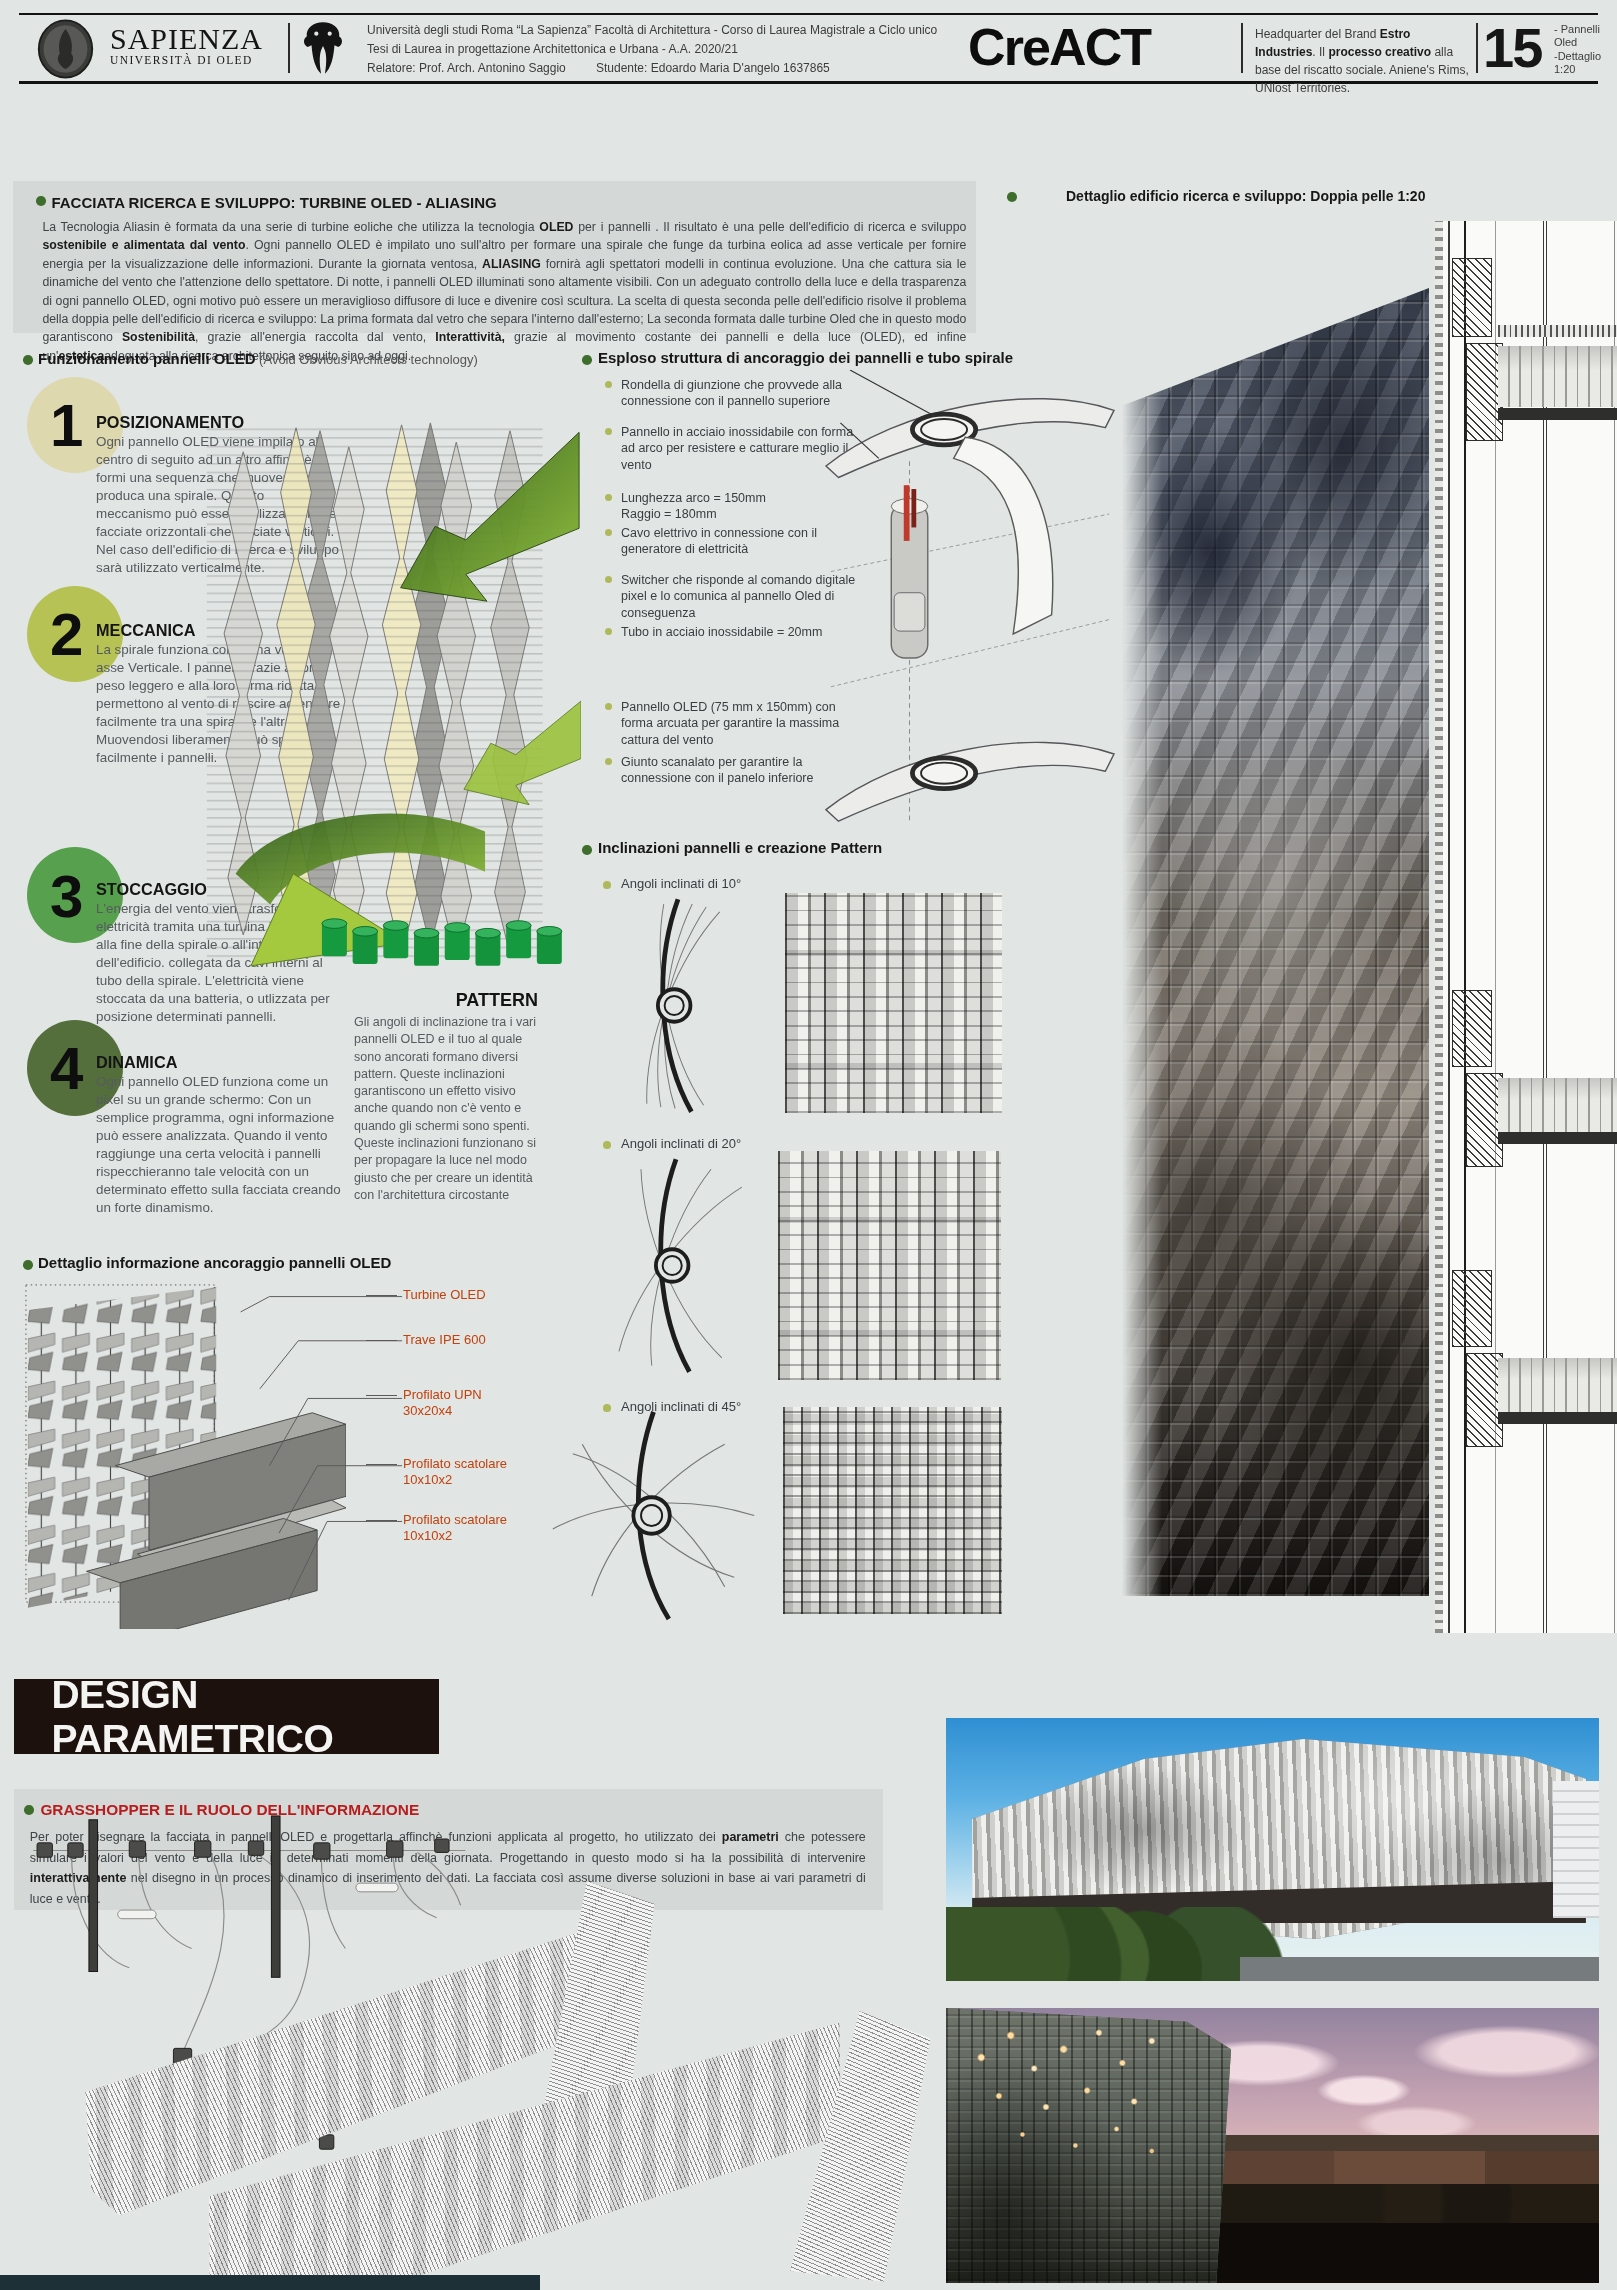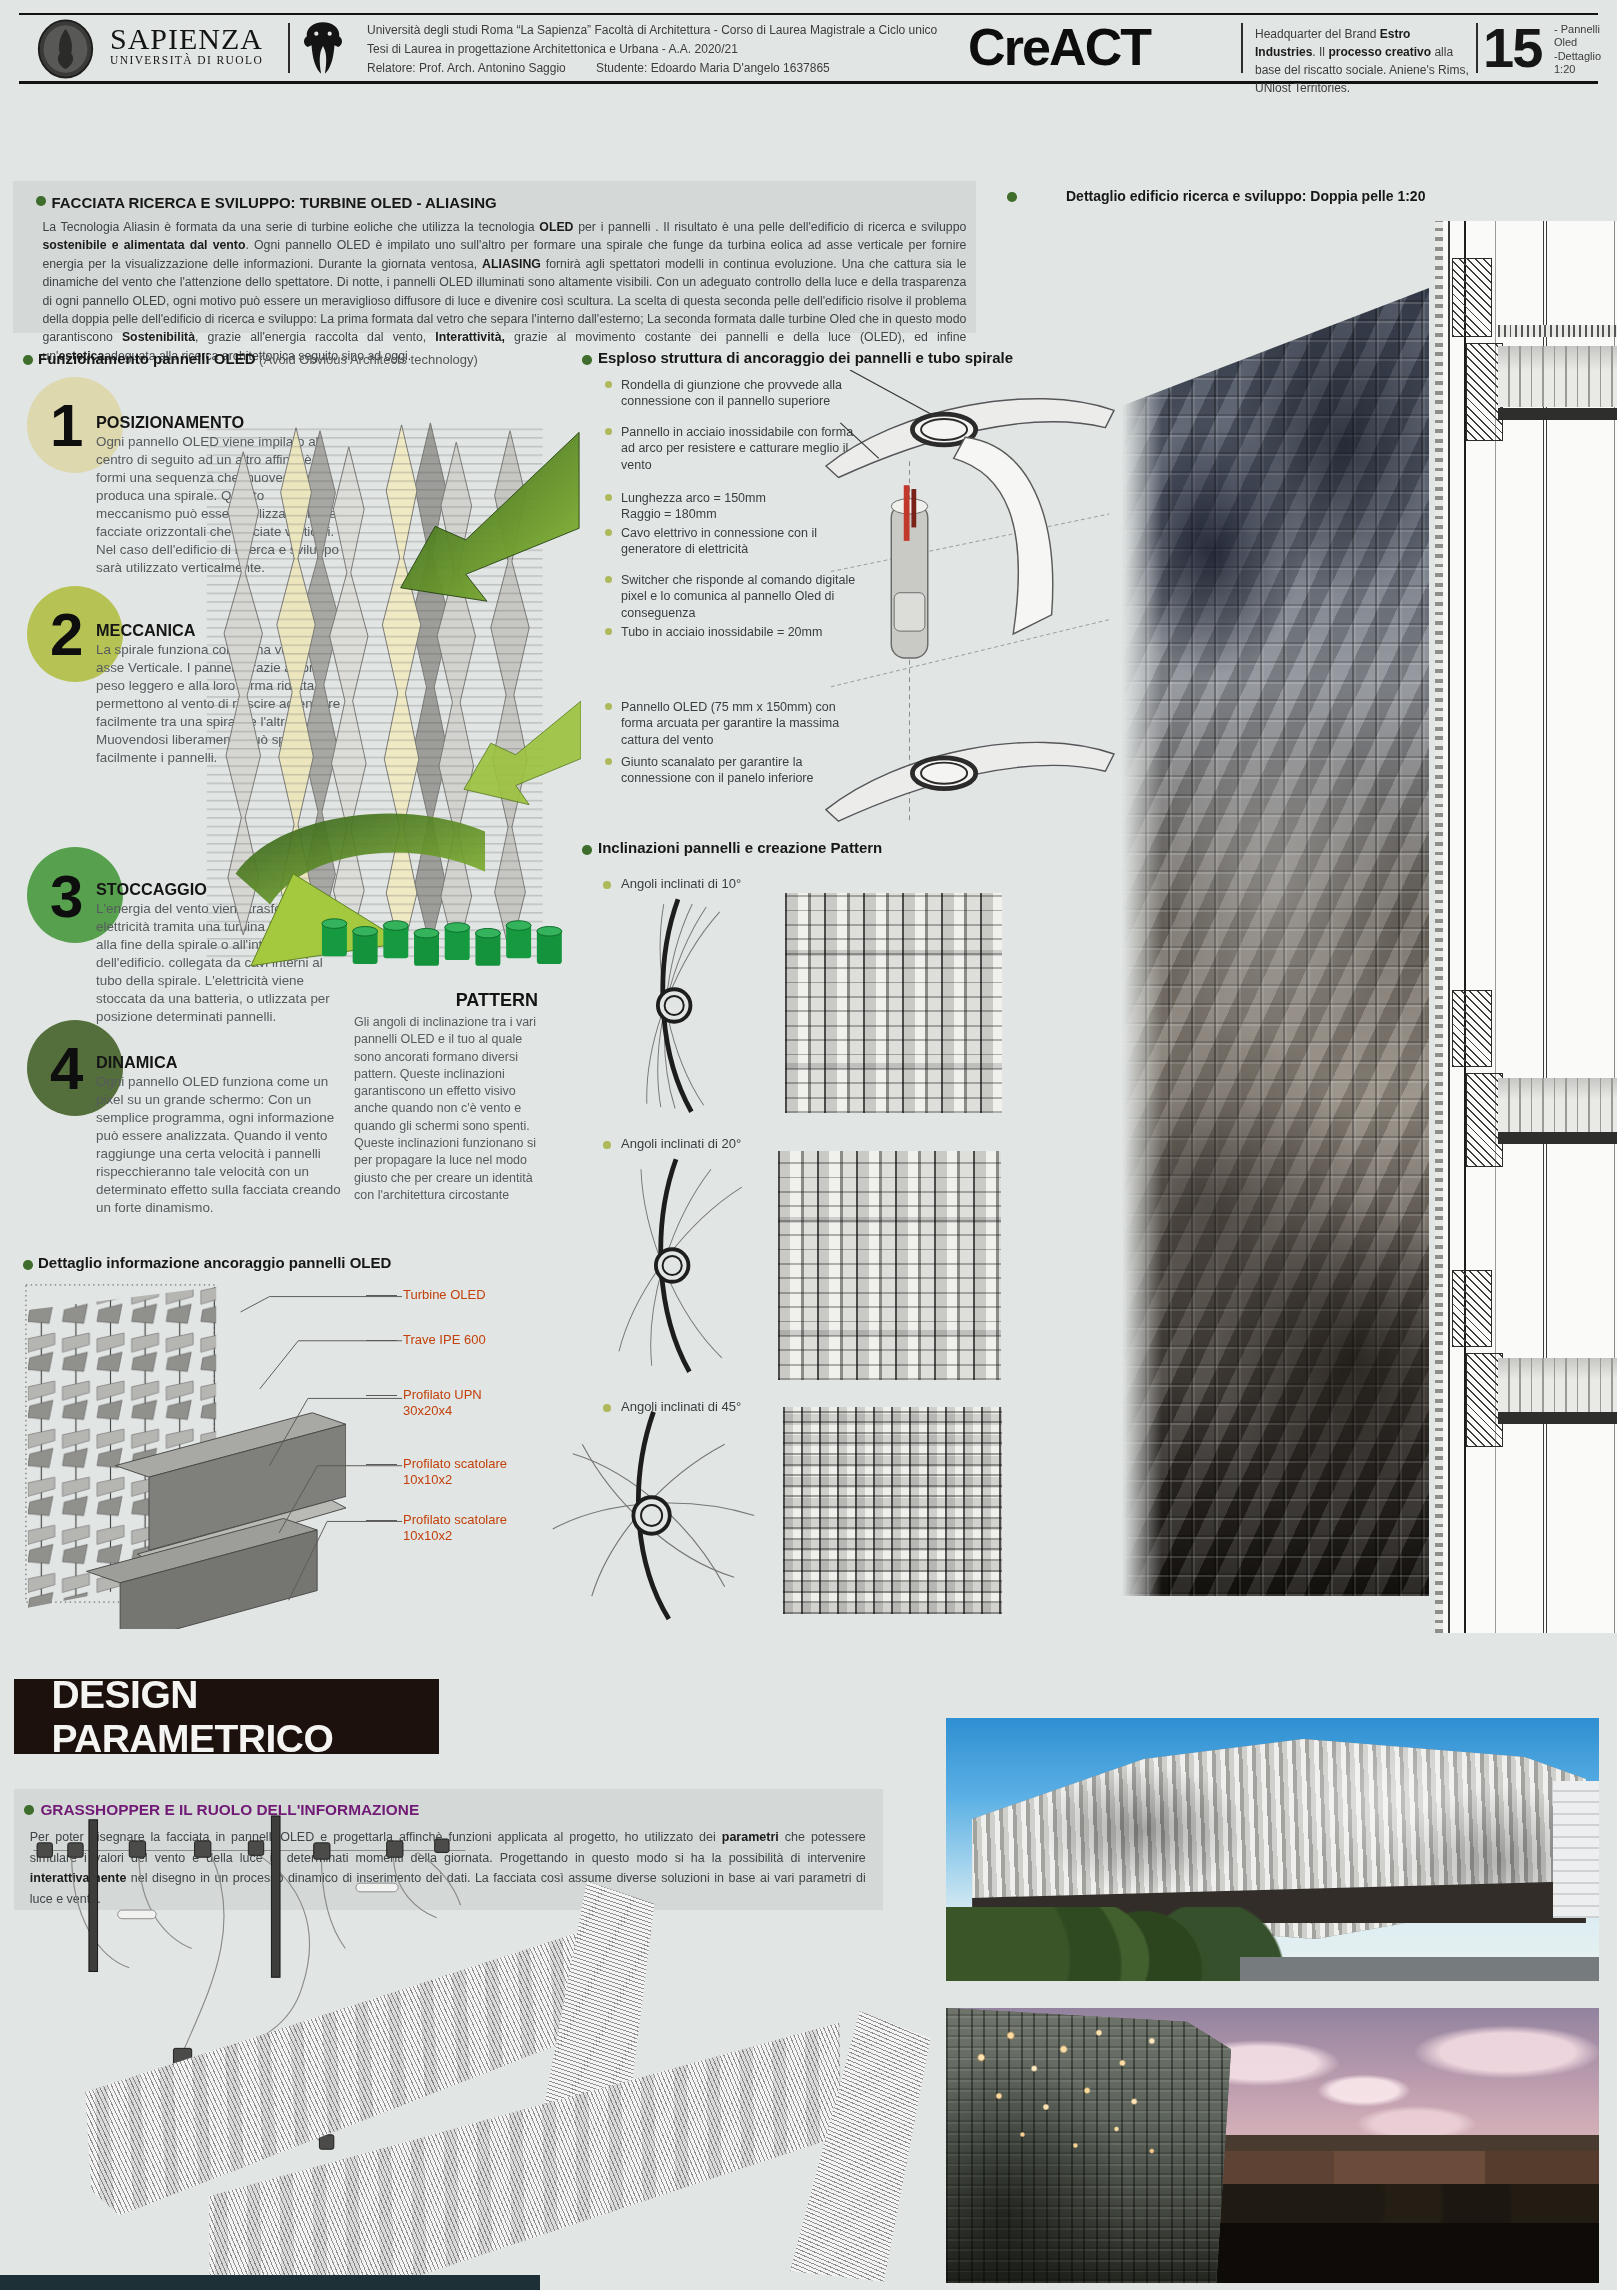--- a/index.html
+++ b/index.html
@@ -57,21 +57,21 @@
       repeating-linear-gradient(0deg, rgba(0,0,0,.12) 0 10.6px, transparent 10.6px 21px),
       repeating-linear-gradient(90deg, #555553 0 1.9px, #cfcfcc 1.9px 9.6px, #efefeb 9.6px 18px);}
   
   .callout{position:absolute;left:403px;width:144px;font-size:13px;line-height:16.3px;color:#c2410c;}
   .callout::before{content:"";position:absolute;left:-37px;top:7.7px;width:31px;height:1px;background:#5a5a58;}
   
   .dp-bar{position:absolute;left:14.4px;top:1679px;width:425px;height:75px;background:#1d110e;display:flex;align-items:center;}
   .dp-bar span{margin-left:37px;color:#f4f4f2;font-size:39px;font-weight:800;letter-spacing:-0.5px;}
   .gh-panel{left:14.4px;top:1789px;width:869px;height:121px;}
   .gh-panel .dotg{position:absolute;left:9.6px;top:16.3px;}
-  .gh-panel .head{position:absolute;left:26px;top:11.5px;font-size:15.4px;font-weight:800;color:#701a75;}
+  .gh-panel .head{position:absolute;left:26px;top:11.5px;font-size:15.4px;font-weight:800;color:#b91c1c;}
   .gh-panel .body{position:absolute;left:15.4px;top:38px;width:836px;font-size:12.5px;line-height:20.7px;text-align:justify;color:#3f4447;}
   
   .facade{left:1122px;top:288px;width:307px;height:1308px;
     clip-path:polygon(0 9%,100% 0,100% 100%,0 100%);
     -webkit-mask-image:linear-gradient(90deg,transparent 0,#000 40px);
             mask-image:linear-gradient(90deg,transparent 0,#000 40px);
     background-color:#6b6a66;
     background-image:
       radial-gradient(ellipse 154px 211px at 28% 20%, rgba(18,22,38,.78), transparent 60%),
       radial-gradient(ellipse 192px 250px at 72% 12%, rgba(14,17,28,.6), transparent 60%),
@@ -178,21 +178,21 @@
   <div class="rule" style="top:81px"></div>
 
   <svg class="crest" viewBox="0 0 64 62">
     <ellipse cx="32" cy="31" rx="28" ry="30" fill="#3a3a38"></ellipse>
     <ellipse cx="32" cy="31" rx="23" ry="25" fill="#585856"></ellipse>
     <path d="M32 10 C26 18 24 26 26 36 C22 40 24 48 32 52 C40 48 42 40 38 36 C40 26 38 18 32 10 Z" fill="#2b2b29"></path>
     <ellipse cx="32" cy="31" rx="28" ry="30" fill="none" stroke="#1d1d1b" stroke-width="2"></ellipse>
   </svg>
   <div class="sap-word">
     <div class="t1">SAPIENZA</div>
-    <div class="t2">UNIVERSITÀ DI RUOLO</div>
+    <div class="t2">UNIVERSITÀ DI OLED</div>
   </div>
   <div class="vdiv" style="left:288px"></div>
 
   <svg class="abs" style="left:302px;top:20px" width="42" height="56" viewBox="0 0 44 58">
     <path fill="#141414" d="M22 2 C12 2 4 8 5 17 C1 19 1 26 6 28 L10 26 C11 40 14 50 20 56 C18 44 18 35 21 29 L22 27 L23 29 C26 35 26 44 24 56 C30 50 33 40 34 26 L38 28 C43 26 43 19 39 17 C40 8 32 2 22 2 Z"></path>
     <circle cx="15" cy="14" r="2.2" fill="#e1e5e4"></circle>
     <circle cx="29" cy="14" r="2.2" fill="#e1e5e4"></circle>
   </svg>
 
   <div class="uni-lines">

